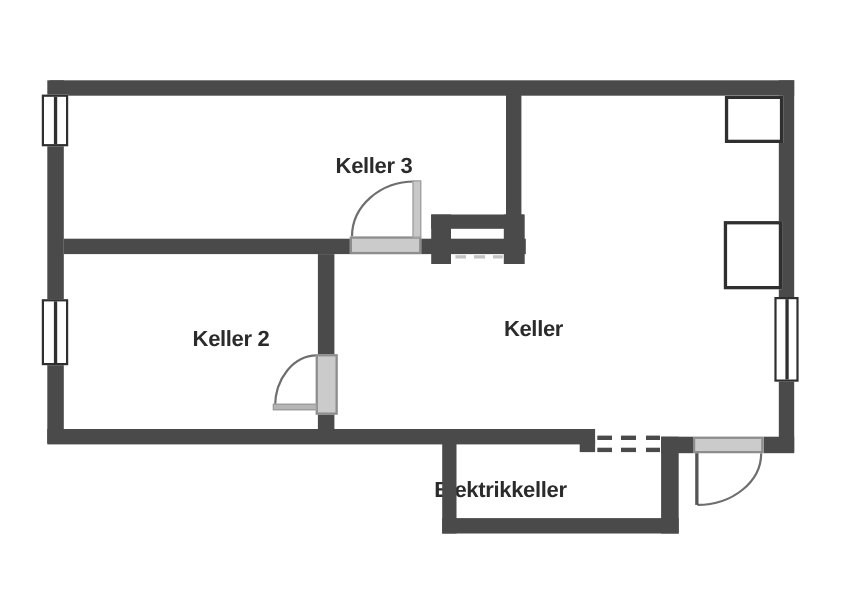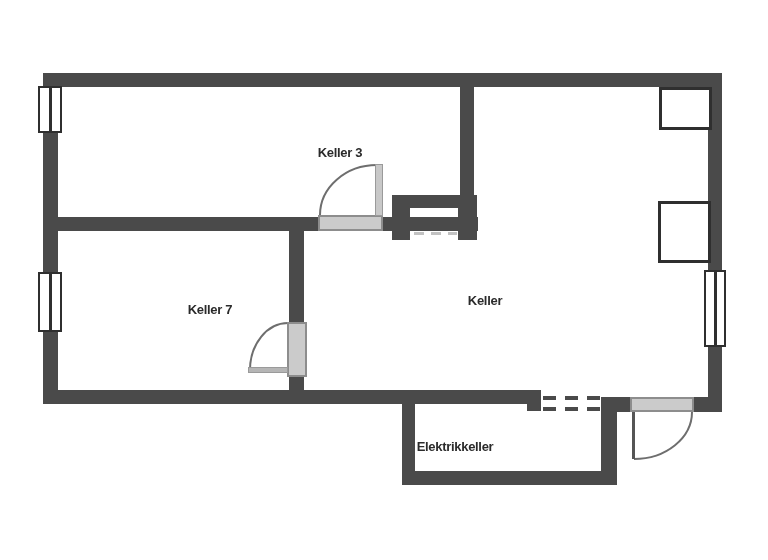--- a/index.html
+++ b/index.html
@@ -8,35 +8,35 @@
   #plan{position:absolute;inset:0;}
   .wall{position:absolute;background:var(--wall,#4a4a4a);}
   .window{position:absolute;background:#ffffff;border:2px solid var(--line,#2f2f2f);box-sizing:border-box;}
   .pane-divider{position:absolute;left:50%;top:0;bottom:0;width:3px;margin-left:-1.5px;background:var(--line,#2f2f2f);}
   .niche{position:absolute;background:#ffffff;border:3px solid var(--line,#383838);box-sizing:border-box;}
   .sill{position:absolute;background:var(--sill,#cbcbcb);border:2px solid var(--sill-border,#8d8d8d);box-sizing:border-box;}
   .leaf{position:absolute;box-sizing:border-box;}
   .dash{position:absolute;}
   #arcs{position:absolute;left:0;top:0;pointer-events:none;}
   #arcs path{fill:none;stroke:var(--arc,#6e6e6e);stroke-width:2;}
-  .room-label{position:absolute;transform:translate(-50%,-50%);font-weight:bold;font-size:13px;
+  .room-label{position:absolute;transform:translate(-50%,-50%);font-weight:bold;font-size:20px;
               letter-spacing:-0.3px;color:var(--text,#2b2b2b);white-space:nowrap;}
 </style>
 </head>
 <body>
 
 <div id="stage" style="--wall: #4a4a4a; --line: #2f2f2f; --sill: #cbcbcb; --sill-border: #8d8d8d; --arc: #6e6e6e; --text: #2b2b2b;">
   <div id="plan">
     <svg id="arcs" width="768" height="560">
         <path d="M 320 215 A 57 50 0 0 1 377 165"></path>
         <path d="M 250 370 A 38 47 0 0 1 288 323"></path>
         <path d="M 692 412 A 58 47 0 0 1 634 459"></path>
       </svg>
     <div class="room-label" style="left: 340px; top: 152px;">Keller 3</div>
-    <div class="room-label" style="left: 210px; top: 309px;">Keller 7</div>
+    <div class="room-label" style="left: 210px; top: 309px;">Keller 2</div>
     <div class="room-label" style="left: 464px; top: 300px; margin-left: 21px;">Keller</div>
     <div class="room-label" style="left: 455px; top: 446px;">Elektrikkeller</div>
   <div class="wall" style="left: 45px; top: 73px; width: 677px; height: 14px;"></div>
       <div class="wall" style="left: 43px; top: 73px; width: 15px; height: 14px;"></div>
       <div class="wall" style="left: 43px; top: 132px; width: 15px; height: 141px;"></div>
       <div class="wall" style="left: 43px; top: 331px; width: 15px; height: 72px;"></div>
       <div class="wall" style="left: 43px; top: 390px; width: 498px; height: 14px;"></div>
       <div class="wall" style="left: 527px; top: 400px; width: 14px; height: 11px;"></div>
       <div class="wall" style="left: 708px; top: 73px; width: 14px; height: 198px;"></div>
       <div class="wall" style="left: 708px; top: 346px; width: 14px; height: 65px;"></div>

